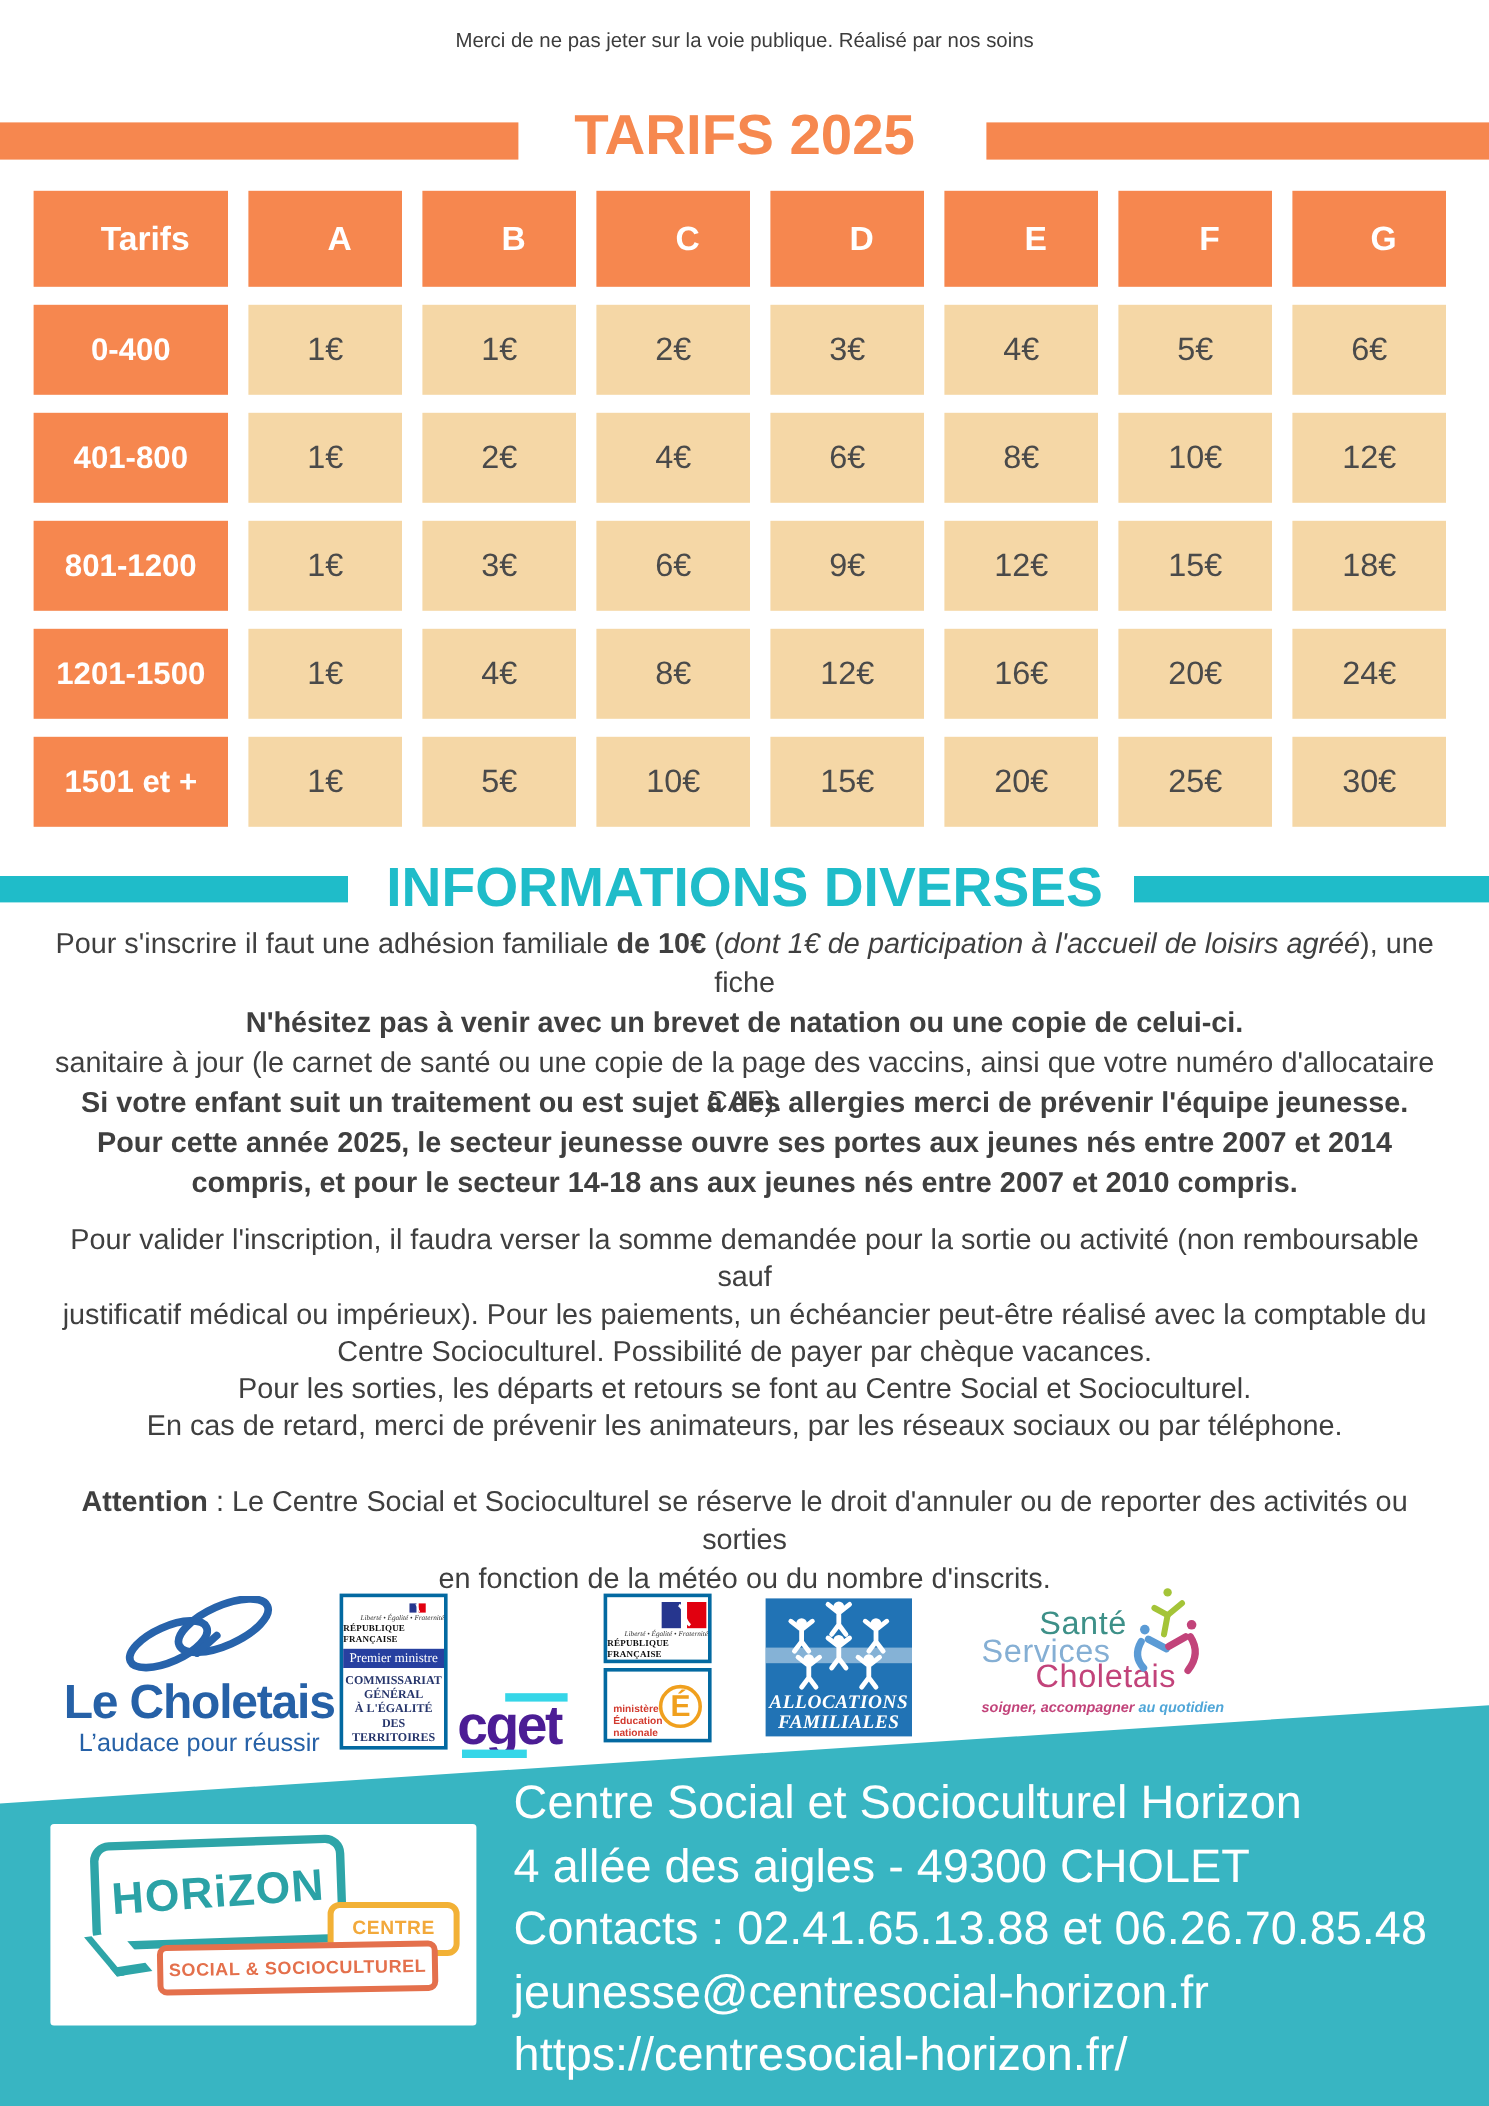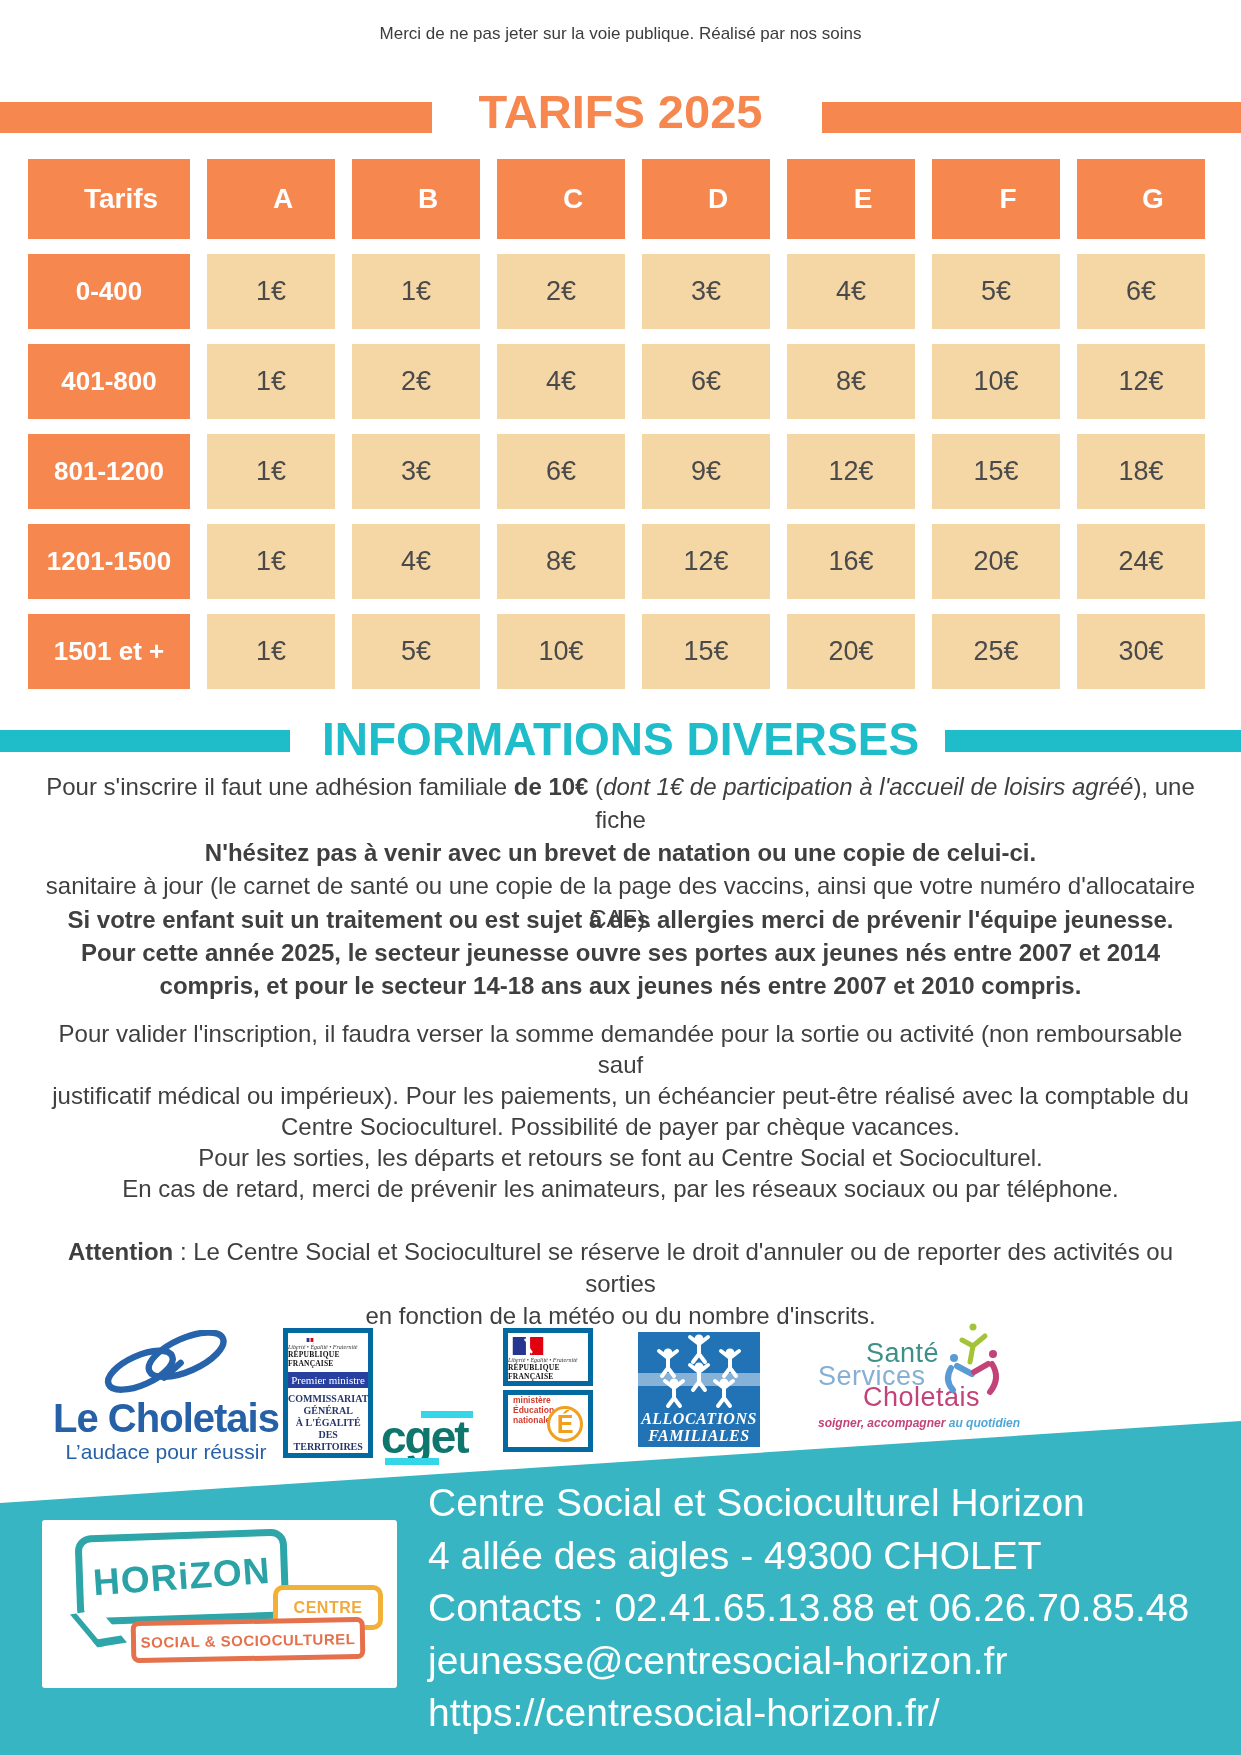--- a/index.html
+++ b/index.html
@@ -41,32 +41,32 @@
   #p2{top:903px;line-height:33px;font-weight:700;}
   #p3{top:1018px;line-height:31px;}
   #p4{top:1142px;line-height:31px;}
   #p5{top:1236px;line-height:32px;}
 
   
   #logo-choletais{position:absolute;left:22px;top:1330px;width:240px;text-align:center;color:#2661A7;margin-left:24px;}
   #logo-choletais .name{font-size:40px;font-weight:700;letter-spacing:-1px;line-height:40px;}
   #logo-choletais .tagline{font-size:21px;font-weight:500;margin-top:2px;}
 
-  .gov-box{background:#fff;border:5px solid #0369a1;box-sizing:border-box;
-           display:flex;flex-direction:column;align-items:flex-start;}
+  .gov-box{background:#fff;border:3px solid #0369a1;box-sizing:border-box;
+           display:flex;flex-direction:column;align-items:flex-end;}
   #logo-pm{position:absolute;left:283px;top:1328px;width:90px;height:130px;padding-top:5px;}
   .devise{font-family:"Liberation Serif",serif;font-style:italic;font-size:6px;color:#333;margin-top:2px;}
   .republique{font-family:"Liberation Serif",serif;font-weight:700;font-size:7.5px;color:#111;letter-spacing:0.2px;}
   .pm-band{background:#2740A0;color:#fff;width:100%;text-align:center;
            font-family:"Liberation Serif",serif;font-size:11px;padding:2px 0;margin-top:4px;}
   .pm-body{font-family:"Liberation Serif",serif;font-weight:700;font-size:10px;color:#26356B;
            line-height:12px;margin-top:5px;text-align:center;}
 
   #logo-cget{position:absolute;left:381px;top:1414px;width:100px;height:52px;}
-  #logo-cget .cget-text{font-size:46px;font-weight:800;color:#0f766e;letter-spacing:-2px;line-height:46px;}
+  #logo-cget .cget-text{font-size:46px;font-weight:800;color:#4c1d95;letter-spacing:-2px;line-height:46px;}
   .cget-bar{position:absolute;height:7px;background:#35D6E8;}
   .cget-bar.top{right:8px;top:-3px;width:52px;}
   .cget-bar.bottom{left:4px;top:44px;width:54px;}
 
   #logo-edu{position:absolute;left:503px;top:1328px;width:90px;}
   #logo-edu .box1{height:58px;padding-top:4px;}
   #logo-edu .box2{margin-top:4px;height:62px;flex-direction:row;justify-content:flex-start;position:relative;}
   .mi-lines{font-size:8.5px;font-weight:700;color:#D23A2E;line-height:10px;text-align:left;margin-left:5px;}
   .e-badge{position:absolute;right:5px;top:11px;width:36px;height:36px;border:3px solid #F0A01E;
            border-radius:50%;display:flex;align-items:center;justify-content:center;

